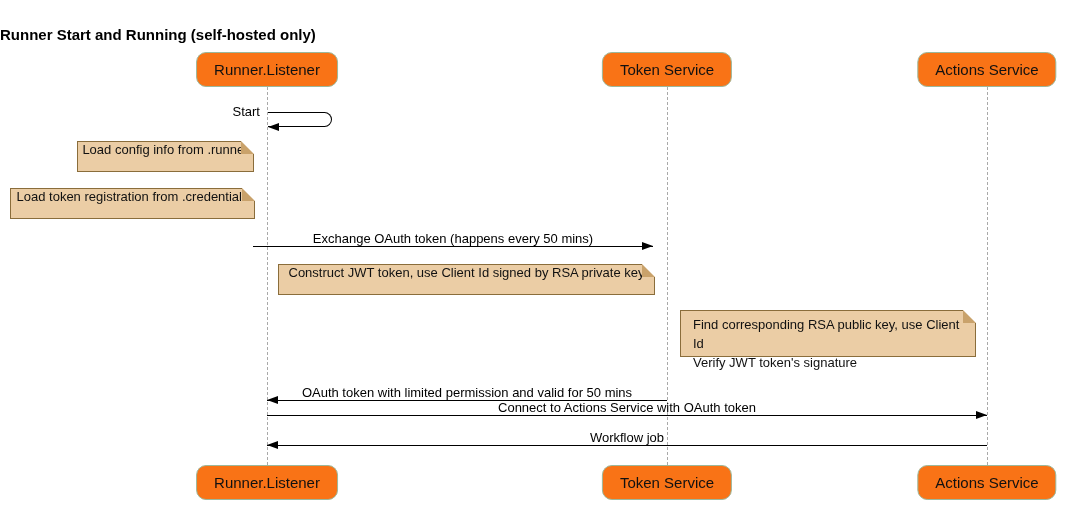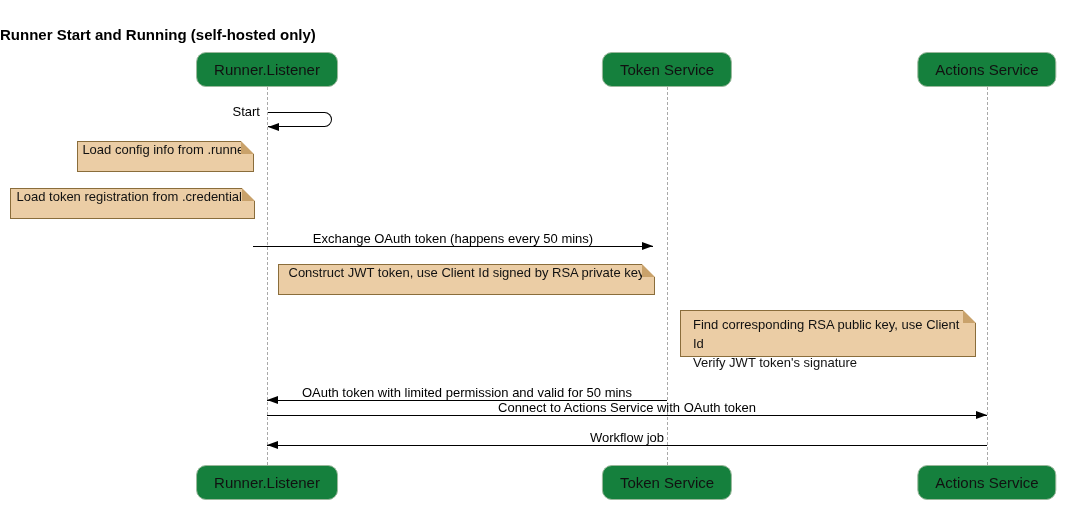--- a/index.html
+++ b/index.html
@@ -7,21 +7,21 @@
   body { font-family:"Liberation Sans", sans-serif; color:#000; }
   .canvas { position:relative; width:1070px; height:525px; background:#ffffff; overflow:hidden; }
 
   .diagram-title { position:absolute; top:12px; left:0; width:100%; text-align:left;
                    font-size:15px; font-weight:bold; color:#000;margin-top:14px; }
 
   .lifeline { position:absolute; top:87px; height:378px; width:0;
               border-left:1px dashed #a9a9a9; }
 
   .actor { position:absolute; height:35px; line-height:33px; padding:0 17px;
-           background:#15803d; border:1px solid #9bb89c; border-radius:10px;
+           background:#f97316; border:1px solid #9bb89c; border-radius:10px;
            font-size:15px; color:#111; transform:translateX(-50%); white-space:nowrap; }
 
   .note { position:absolute; background:#ebcda5; border:1px solid #8a6d3b;
           font-size:13px; color:#111; }
   .note::before { content:""; position:absolute; top:-1px; right:-1px;
           border-style:solid; border-width:0 13px 13px 0;
           border-color:#ffffff #ffffff #c9a26b #c9a26b; }
   .note-center { display:flex; align-items:flex-start; justify-content:center; text-align:center; }
   .note-multiline { padding:4px 12px; line-height:19px; }
 

